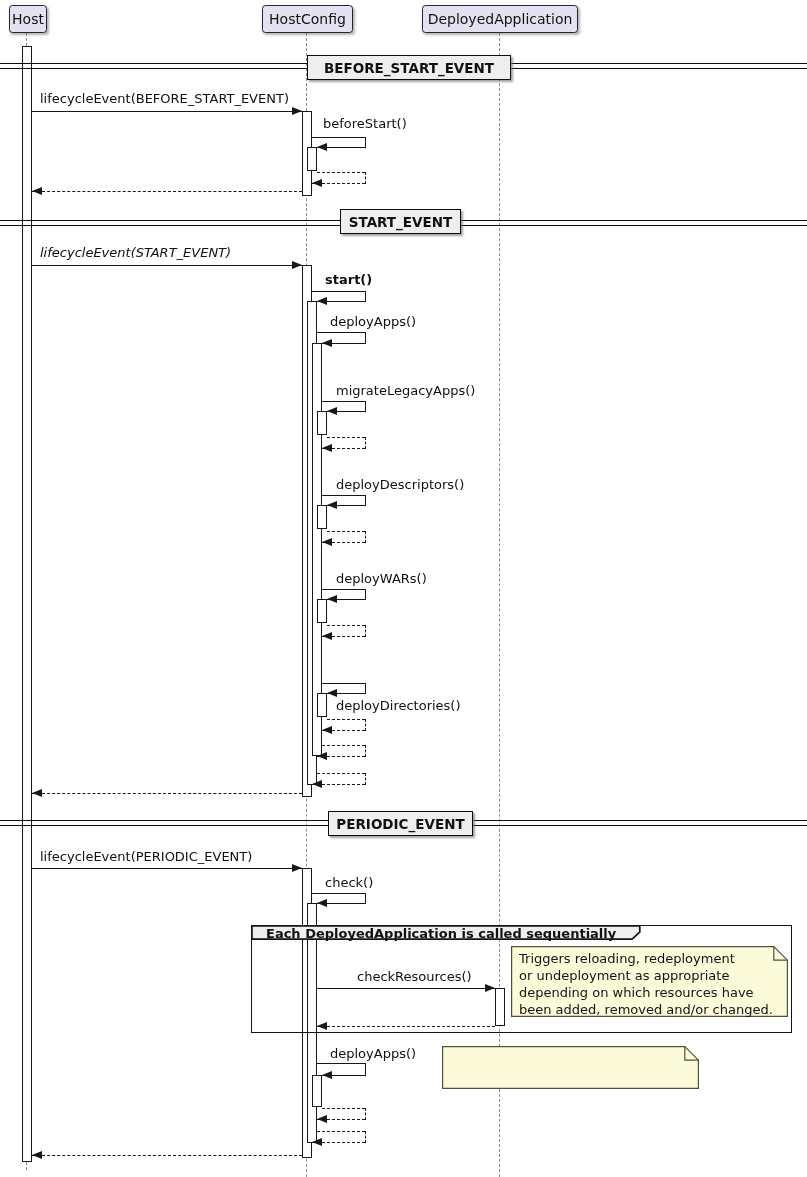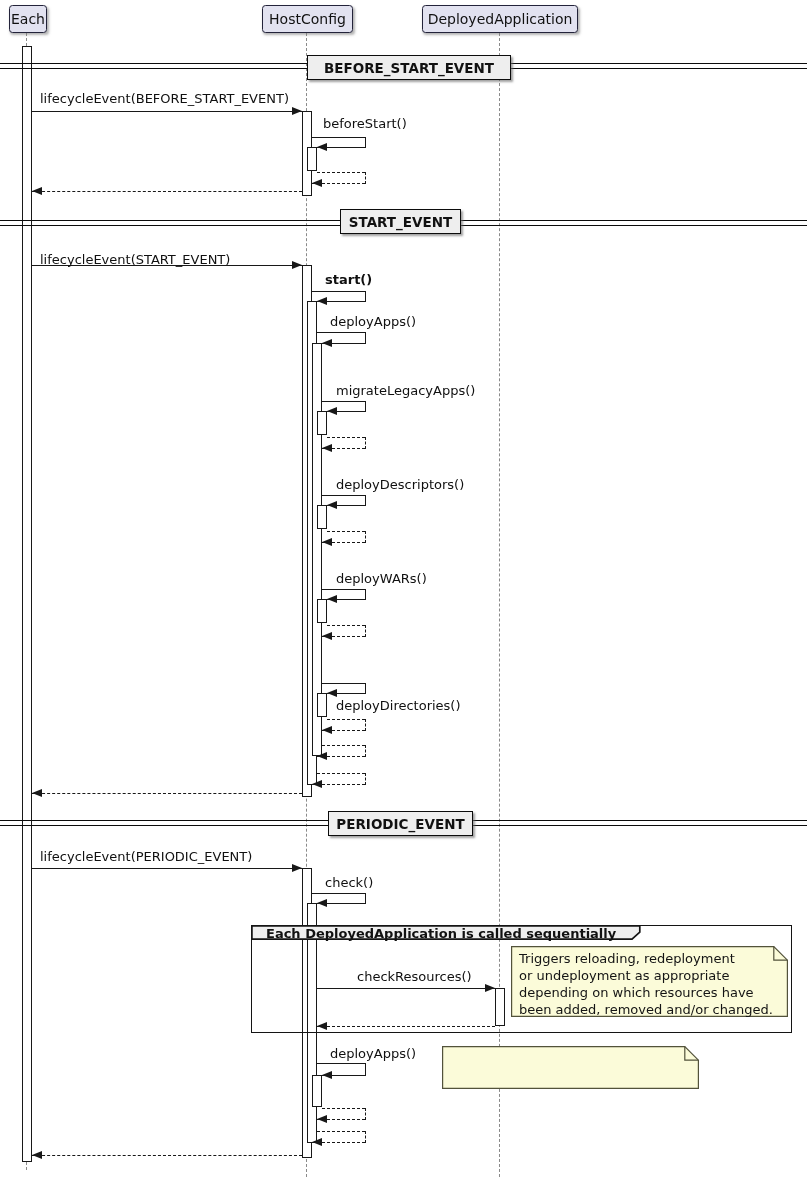--- a/index.html
+++ b/index.html
@@ -32,21 +32,21 @@
 </head>
 <body>
 
 <div id="diagram">
 
   <div class="life" style="left:26px;top:33px;height:1137px;"></div>
   <div class="life" style="left:306px;top:33px;height:1144px;"></div>
   <div class="life" style="left:499px;top:33px;height:1144px;"></div>
 
   <div class="pbox" style="left:9px;top:5px;width:38px;height:28px;">
-    <span>Each</span>
+    <span>Host</span>
   </div>
   <div class="pbox" style="left:262px;top:5px;width:91px;height:28px;">
     <span>HostConfig</span>
   </div>
   <div class="pbox" style="left:422px;top:5px;width:156px;height:28px;">
     <span>DeployedApplication</span>
   </div>
 
   <div class="act" style="left:22px;top:46px;height:1116px;"></div>
 
@@ -73,21 +73,21 @@
   <div class="ahl" style="left:312px;top:179px;"></div>
 
   <div class="pdash" style="left:32px;top:191px;width:270px;"></div>
   <div class="ahl" style="left:32px;top:187px;"></div>
 
   <div class="drule" style="top:220px;"></div>
   <div class="dbox" style="left:340px;top:209px;width:121px;height:25px;align-items:center;">
     <span>START_EVENT</span>
   </div>
 
-  <div class="mlabel" style="left:40px;top:253px;">lifecycleEvent(START_EVENT)</div>
+  <div class="mlabel" style="left:40px;top:246px;font-style:italic;">lifecycleEvent(START_EVENT)</div>
   <div class="pline" style="left:32px;top:265px;width:270px;"></div>
   <div class="ahr" style="left:292px;top:261px;"></div>
   <div class="act" style="left:302px;top:265px;height:532px;"></div>
 
   <div class="mlabel" style="left:325px;top:273px;font-weight:bold;">start()</div>
   <div class="pline" style="left:312px;top:291px;width:53px;"></div>
   <div class="vsolid" style="left:365px;top:291px;height:11px;"></div>
   <div class="pline" style="left:317px;top:301px;width:48px;"></div>
   <div class="ahl" style="left:317px;top:297px;"></div>
   <div class="act" style="left:307px;top:301px;height:484px;"></div>

